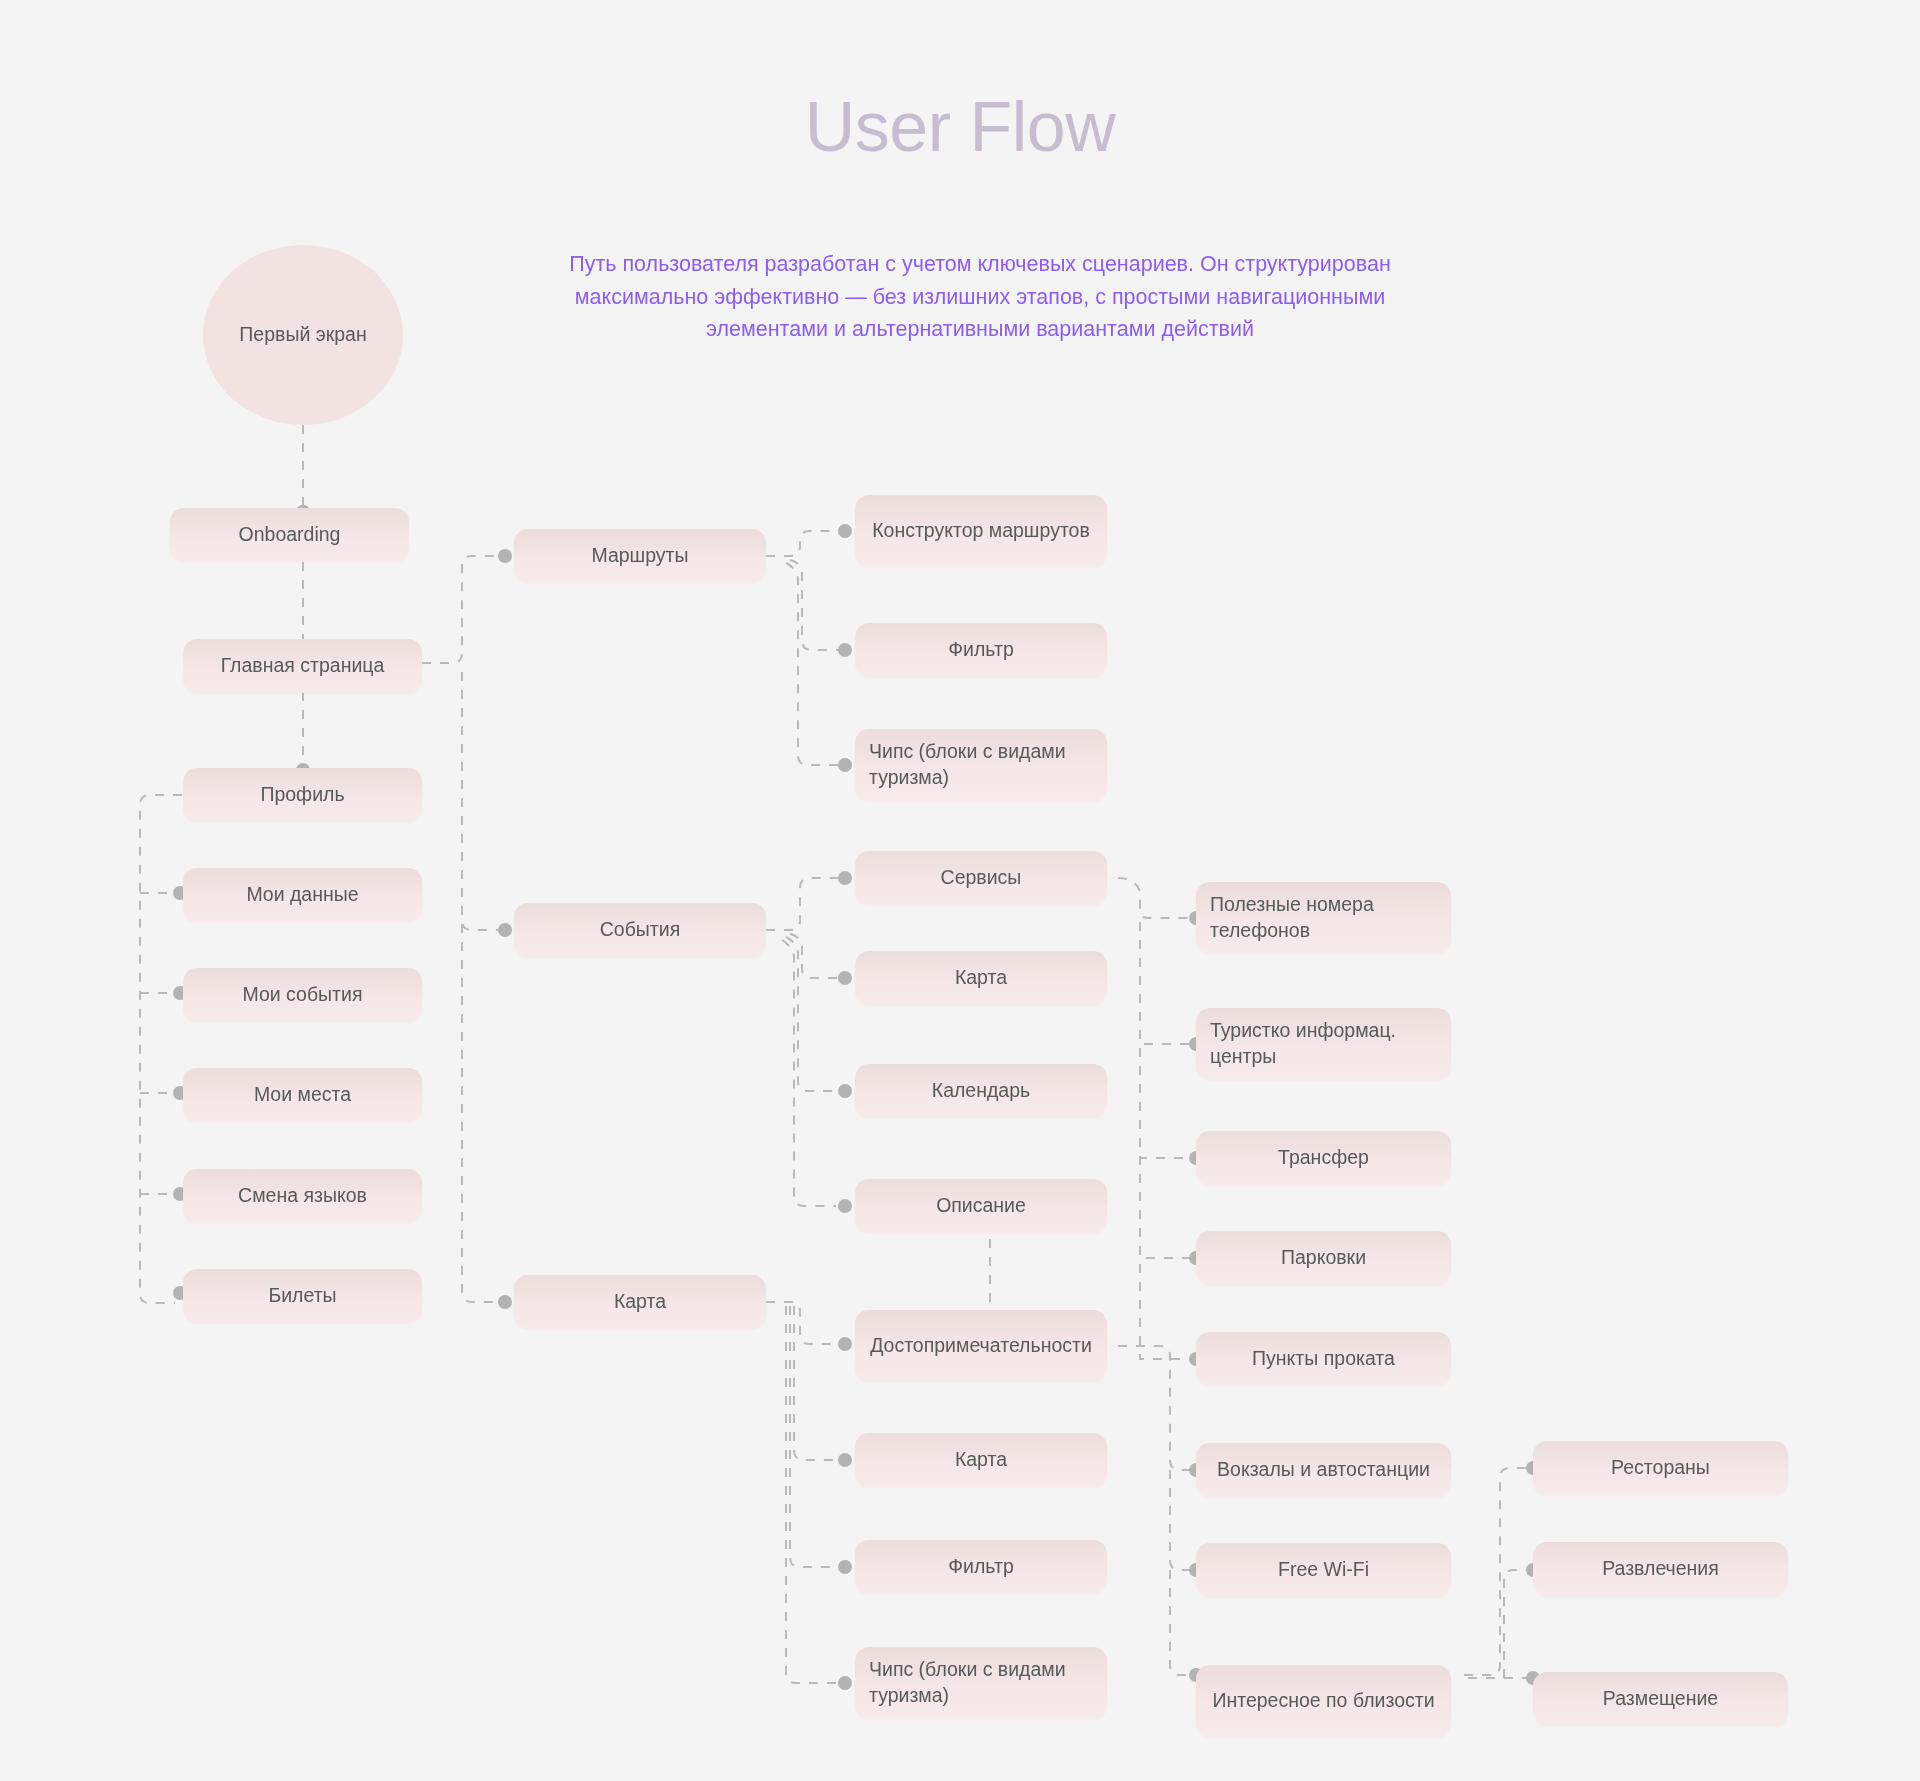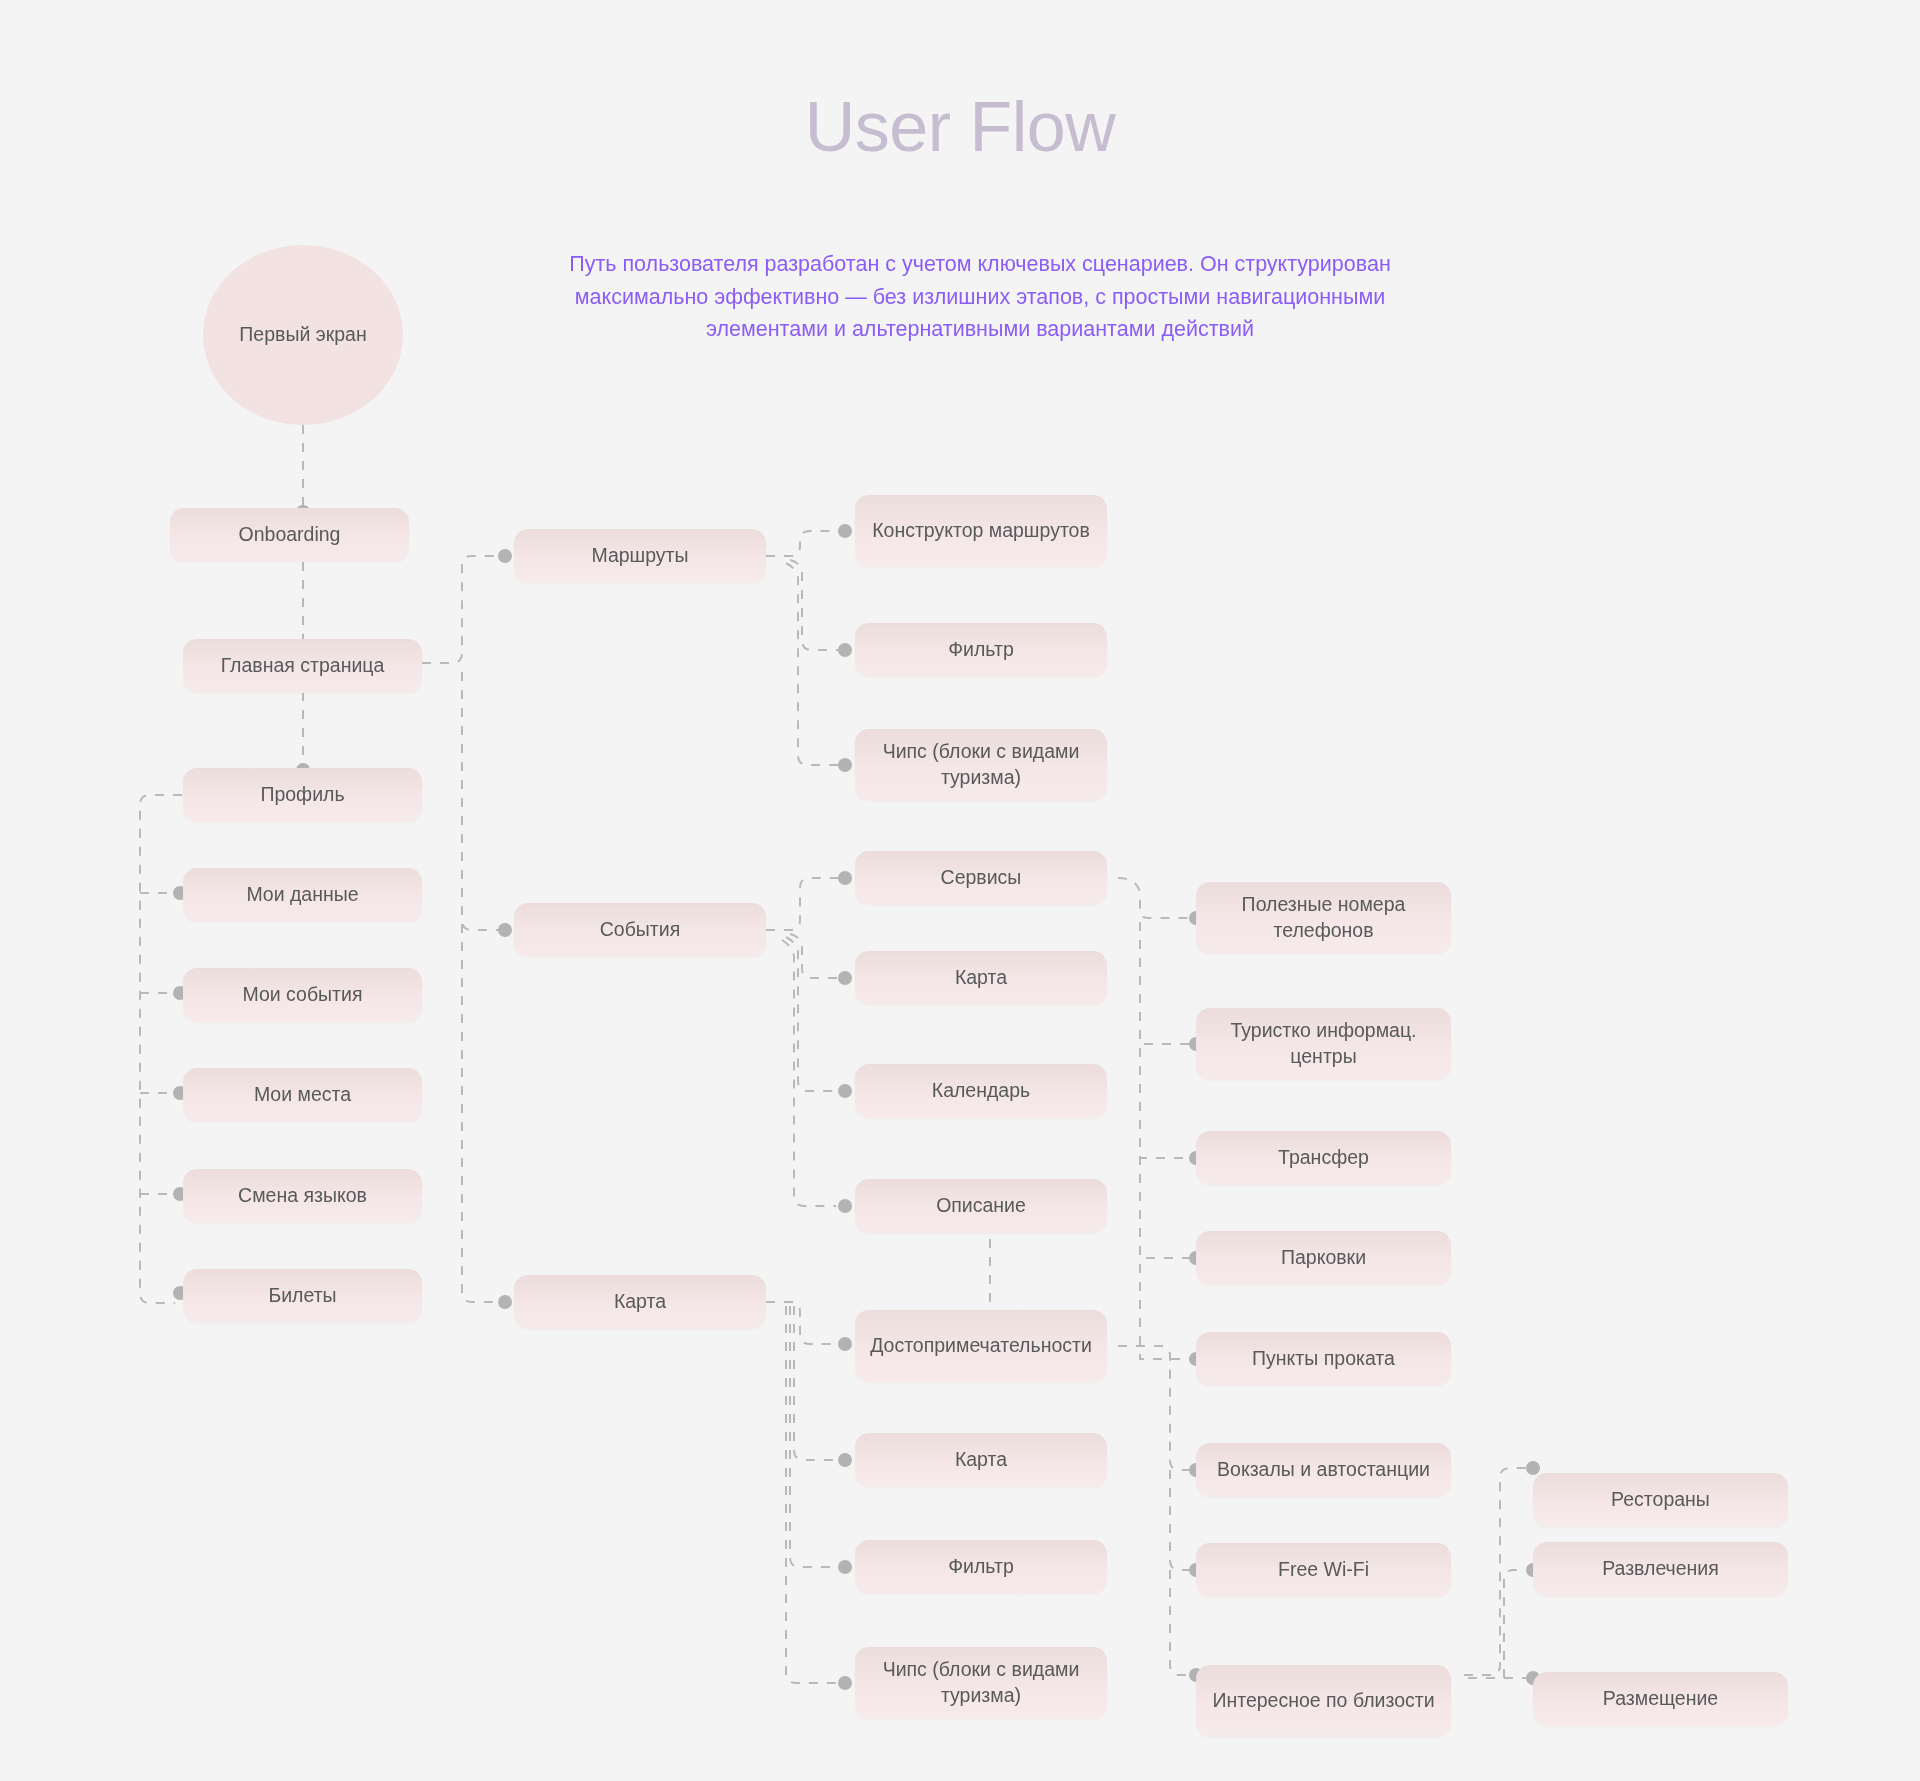--- a/index.html
+++ b/index.html
@@ -63,21 +63,20 @@
     fill: #b3b3b3;
   }
 
   
   .node {
     position: absolute;
     box-sizing: border-box;
     display: flex;
     align-items: center;
     justify-content: center;
-    text-align: center;
     border-radius: 14px;
     background: linear-gradient(180deg, #ecdcdc 0%, #f5e7e7 55%, #f7eaea 100%);
     color: #58595b;
     font-size: 19.5px;
     line-height: 1.32;
     padding: 6px 14px;
     box-shadow: 0 1px 2px rgba(0,0,0,0.03);
   }
   .node.circle {
     border-radius: 50%;
@@ -293,21 +292,21 @@
   </div>
 
   <div class="node" style="left:1196px; top:1543px; width:255px; height:54px;">
     <span>Free Wi-Fi</span>
   </div>
 
   <div class="node" style="left:1196px; top:1665px; width:255px; height:72px;">
     <span>Интересное по близости</span>
   </div>
 
-  <div class="node" style="left:1533px; top:1441px; width:255px; height:54px;margin-top:32px;">
+  <div class="node" style="left:1533px; top:1441px; width:255px; height:54px;">
     <span>Рестораны</span>
   </div>
 
   <div class="node" style="left:1533px; top:1542px; width:255px; height:54px;">
     <span>Развлечения</span>
   </div>
 
   <div class="node" style="left:1533px; top:1651px; width:255px; height:54px;margin-top:21px;">
     <span>Размещение</span>
   </div>

